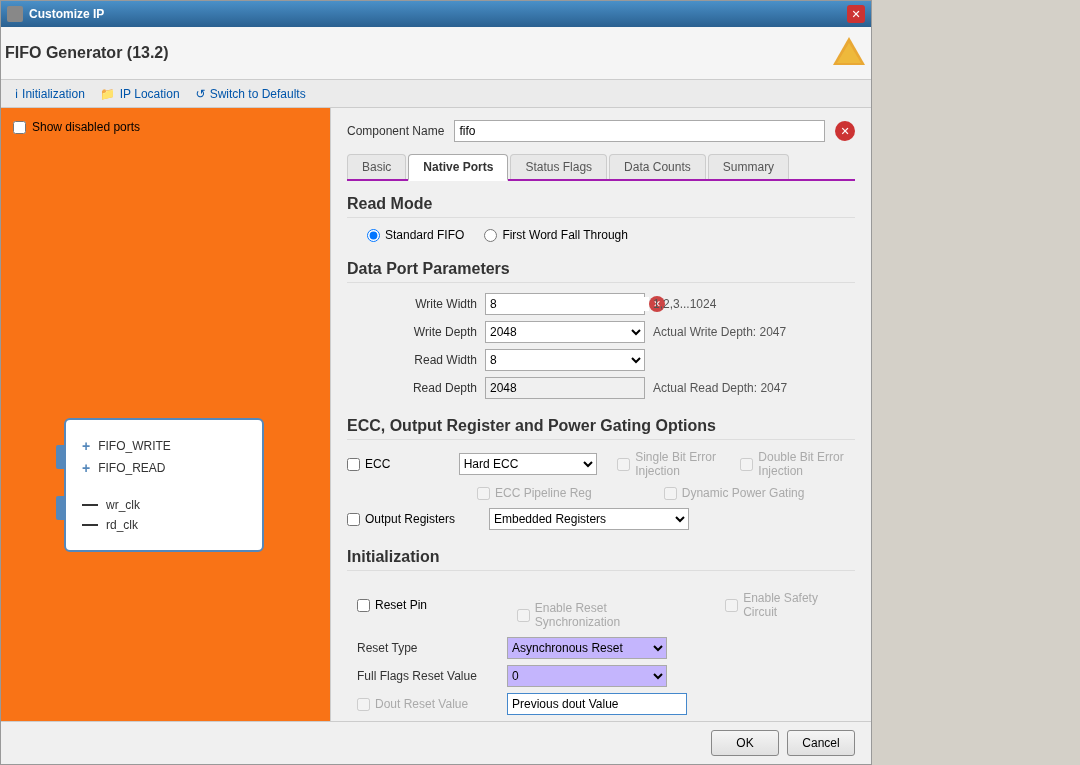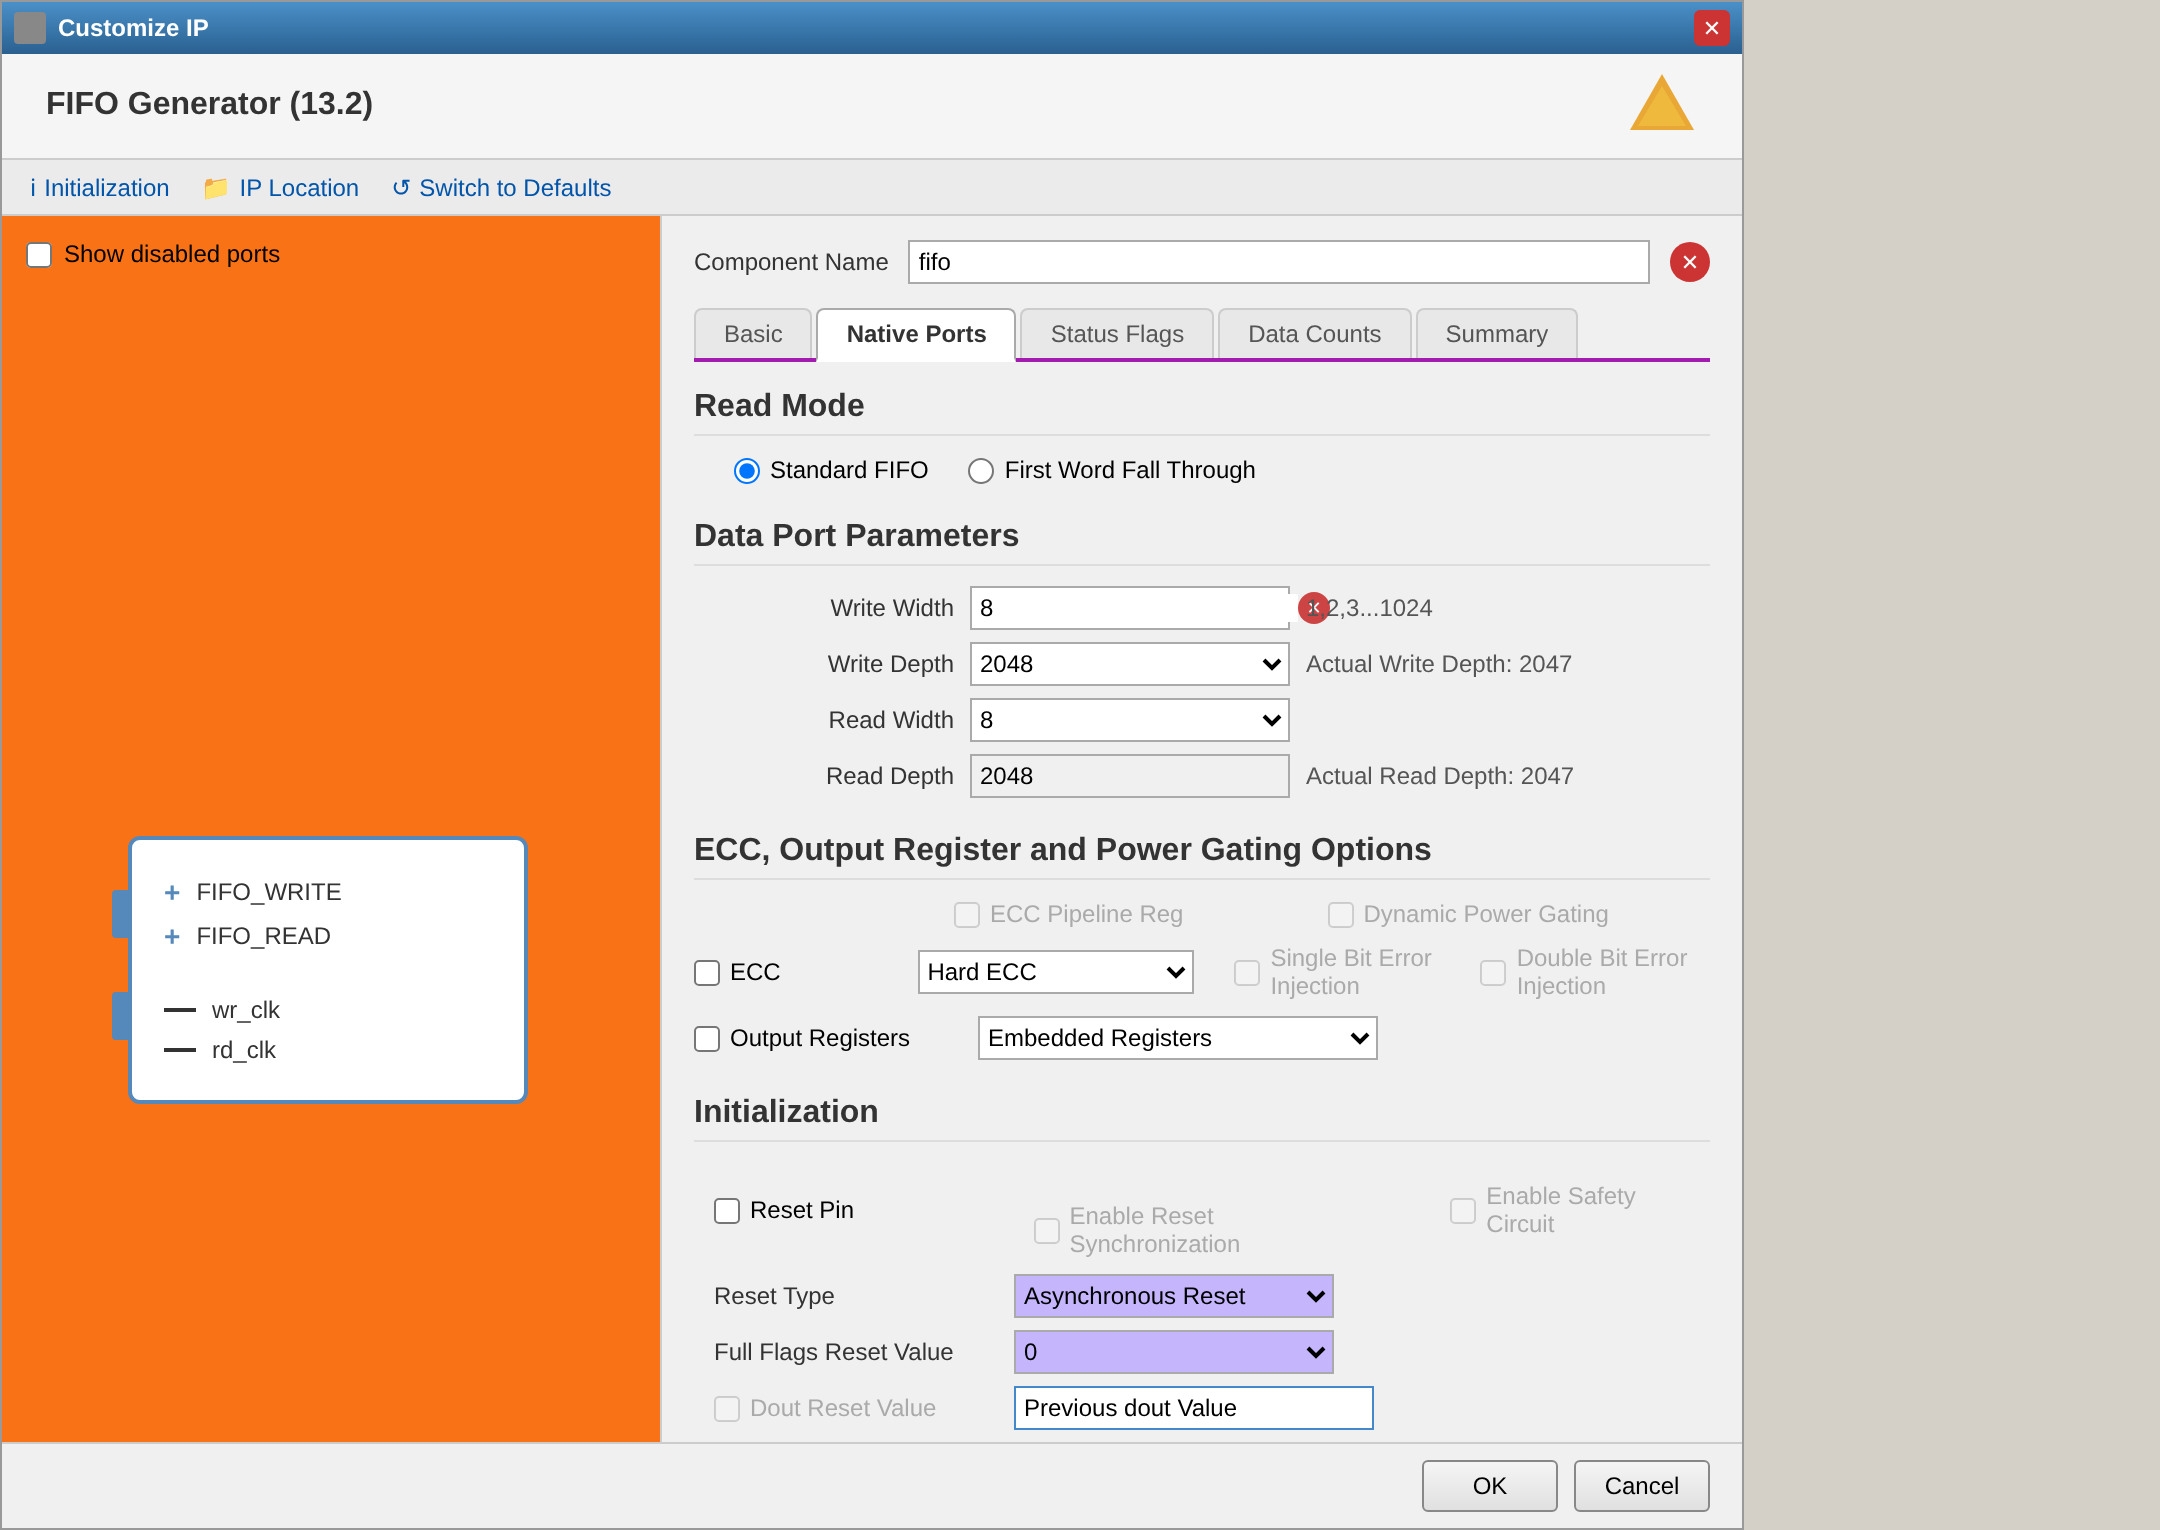--- a/index.html
+++ b/index.html
@@ -52,21 +52,21 @@
       display: flex;
       align-items: center;
       justify-content: center;
       color: white;
       font-size: 11px;
       cursor: pointer;
     }
     .window-header {
       background: #f5f5f5;
       border-bottom: 1px solid #ccc;
-      padding: 8px 22px;
+      padding: 8px 4px;
       display: flex;
       align-items: center;
       justify-content: space-between;
       flex-shrink: 0;
     }
     .window-title {
       font-size: 16px;
       font-weight: bold;
       color: #333;
     }
@@ -530,33 +530,20 @@
 
           <span class="form-label">Read Depth</span>
           <input type="text" class="read-depth-input" value="2048" readonly="" style="">
           <span class="form-note">Actual Read Depth: 2047</span>
         </div>
       </div>
 
       <div class="section">
         <div class="section-title">ECC, Output Register and Power Gating Options</div>
         <div class="ecc-section">
-
-          <div class="ecc-row" style="margin-left: 130px;">
-            <label class="checkbox-label-disabled">
-              <input type="checkbox" disabled="" style="">
-              <span>ECC Pipeline Reg</span>
-            </label>
-            <div style="margin-left: 60px;">
-              <label class="checkbox-label-disabled">
-                <input type="checkbox" disabled="" style="">
-                <span>Dynamic Power Gating</span>
-              </label>
-            </div>
-          </div>
 
           <div class="ecc-row">
             <label class="ecc-checkbox-label">
               <input type="checkbox" style="">
               <span>ECC</span>
             </label>
             <select class="ecc-select">
               <option>Hard ECC</option>
               <option>Soft ECC</option>
               <option>No ECC</option>
@@ -566,20 +553,33 @@
                 <input type="checkbox" disabled="" style="">
                 <span>Single Bit Error Injection</span>
               </label>
               <label class="checkbox-label-disabled">
                 <input type="checkbox" disabled="" style="">
                 <span>Double Bit Error Injection</span>
               </label>
             </div>
           </div>
 
+          <div class="ecc-row" style="margin-left: 130px;">
+            <label class="checkbox-label-disabled">
+              <input type="checkbox" disabled="" style="">
+              <span>ECC Pipeline Reg</span>
+            </label>
+            <div style="margin-left: 60px;">
+              <label class="checkbox-label-disabled">
+                <input type="checkbox" disabled="" style="">
+                <span>Dynamic Power Gating</span>
+              </label>
+            </div>
+          </div>
+
           <div class="ecc-row">
             <label class="ecc-checkbox-label">
               <input type="checkbox" style="">
               <span>Output Registers</span>
             </label>
             <select class="ecc-select" style="width: 200px;">
               <option>Embedded Registers</option>
               <option>Fabric Registers</option>
               <option>Built-in</option>
             </select>

